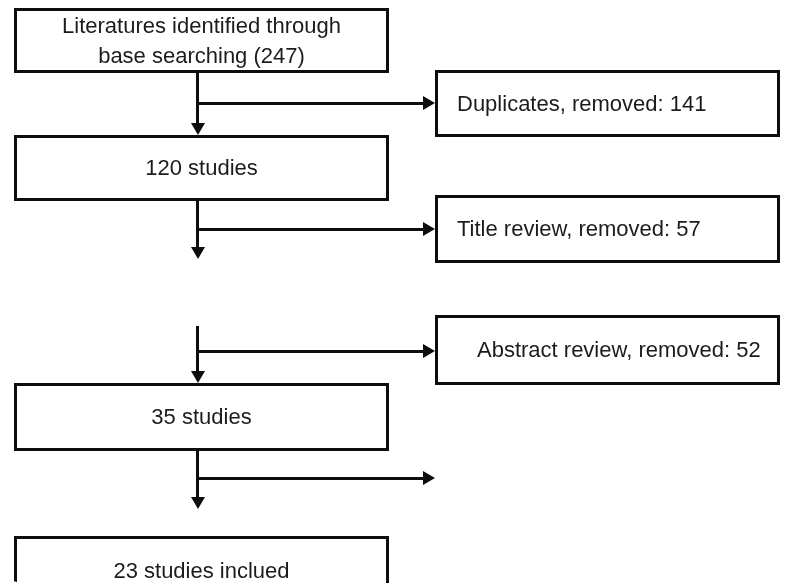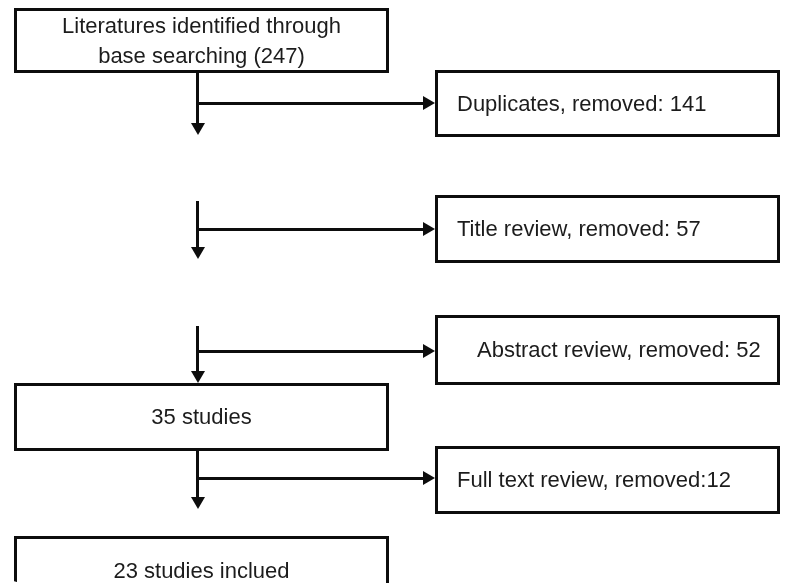--- a/index.html
+++ b/index.html
@@ -74,20 +74,23 @@
 </head>
 <body>
 
 <div id="canvas">
 
   <div class="box main-box" style="top:8px; height:65px;">
     <span class="lbl">Literatures identified through
 base searching (247)</span>
   </div>
 
+  <div class="box main-box" style="top:135px; height:66px;">
+    <span class="lbl">120 studies</span>
+  </div>
 
 
   <div class="box main-box" style="top:383px; height:68px;">
     <span class="lbl">35 studies</span>
   </div>
 
   <div class="box main-box" style="top:536px; height:69px;">
     <span class="lbl">23 studies inclued</span>
   </div>
 
@@ -96,23 +99,20 @@
   </div>
 
   <div class="box side-box" style="top:195px; height:68px;">
     <span class="lbl">Title review, removed: 57</span>
   </div>
 
   <div class="box side-box" style="top:315px; height:70px;padding-left:39px;">
     <span class="lbl">Abstract review, removed: 52</span>
   </div>
 
-  <div class="box side-box" style="top:446px; height:68px;">
-    <span class="lbl">Full text review, removed:12</span>
-  </div>
 
   <div class="vline" style="left:196px; top:73px; height:52px;"></div>
   <div class="arrow-down" style="left:191px; top:123px;"></div>
   <div class="hline" style="left:196px; top:102px; width:228px;"></div>
   <div class="arrow-right" style="left:423px; top:96px;"></div>
 
   <div class="vline" style="left:196px; top:201px; height:48px;"></div>
   <div class="arrow-down" style="left:191px; top:247px;"></div>
   <div class="hline" style="left:196px; top:228px; width:228px;"></div>
   <div class="arrow-right" style="left:423px; top:222px;"></div>

